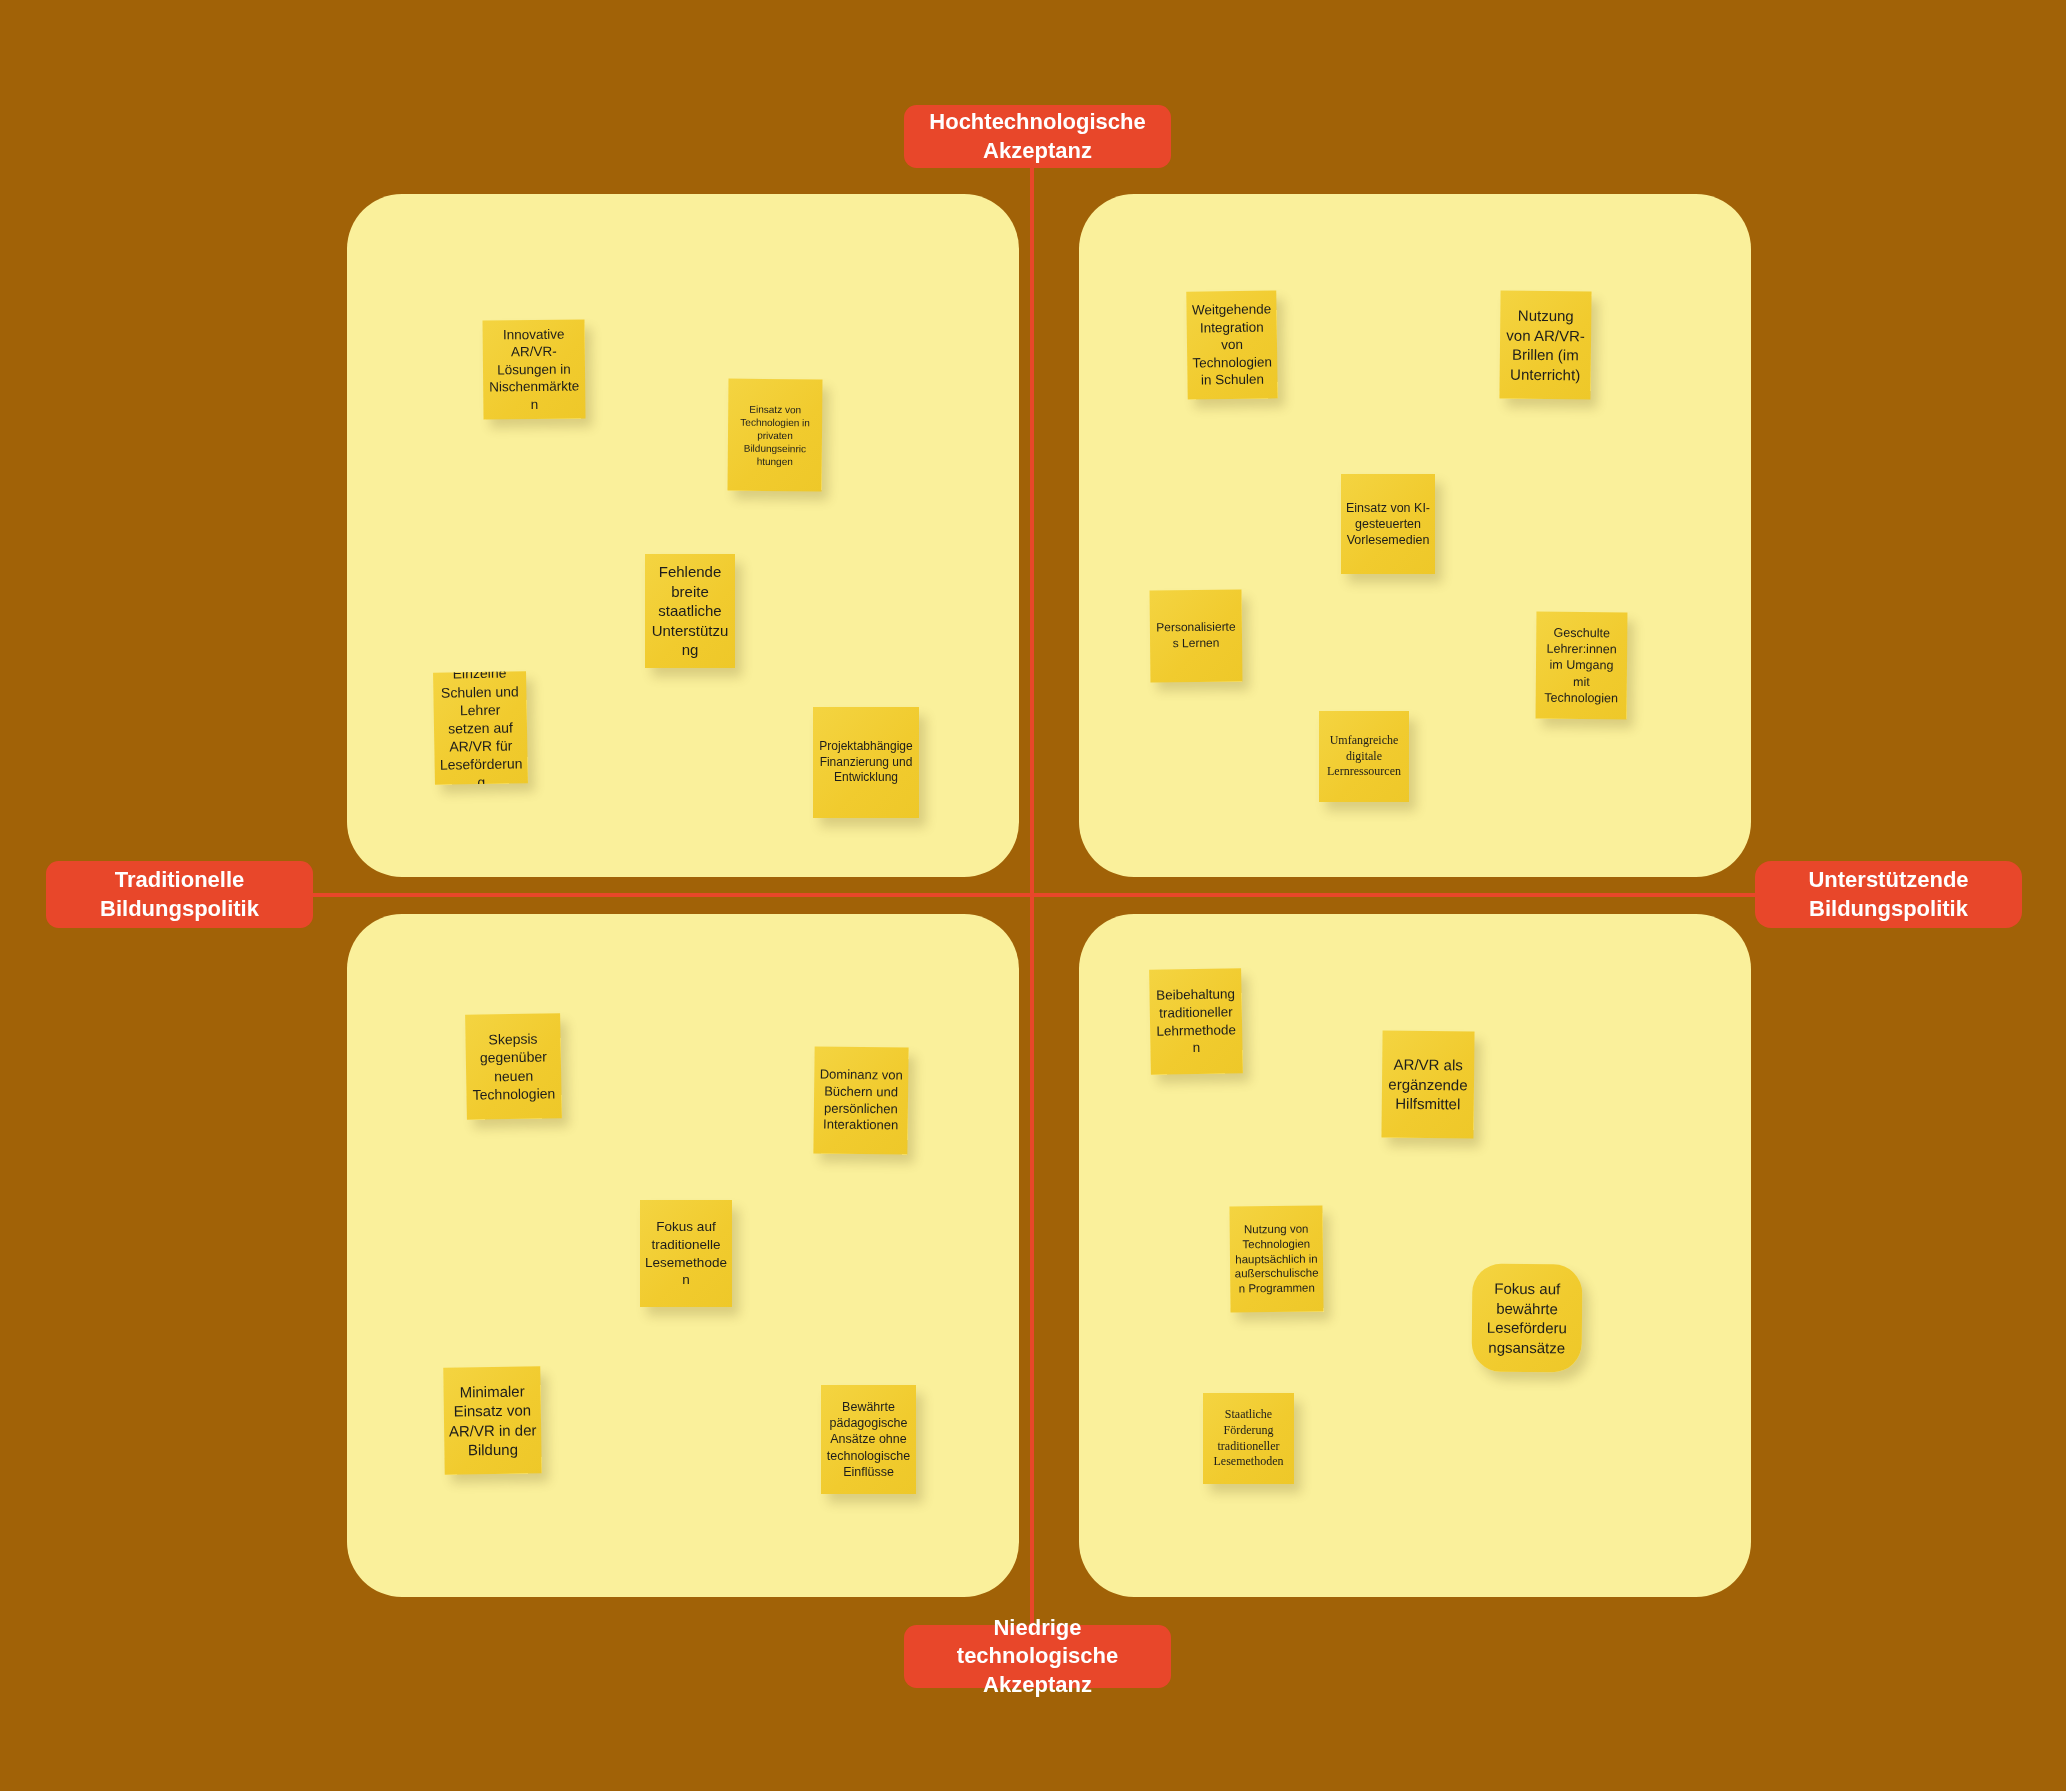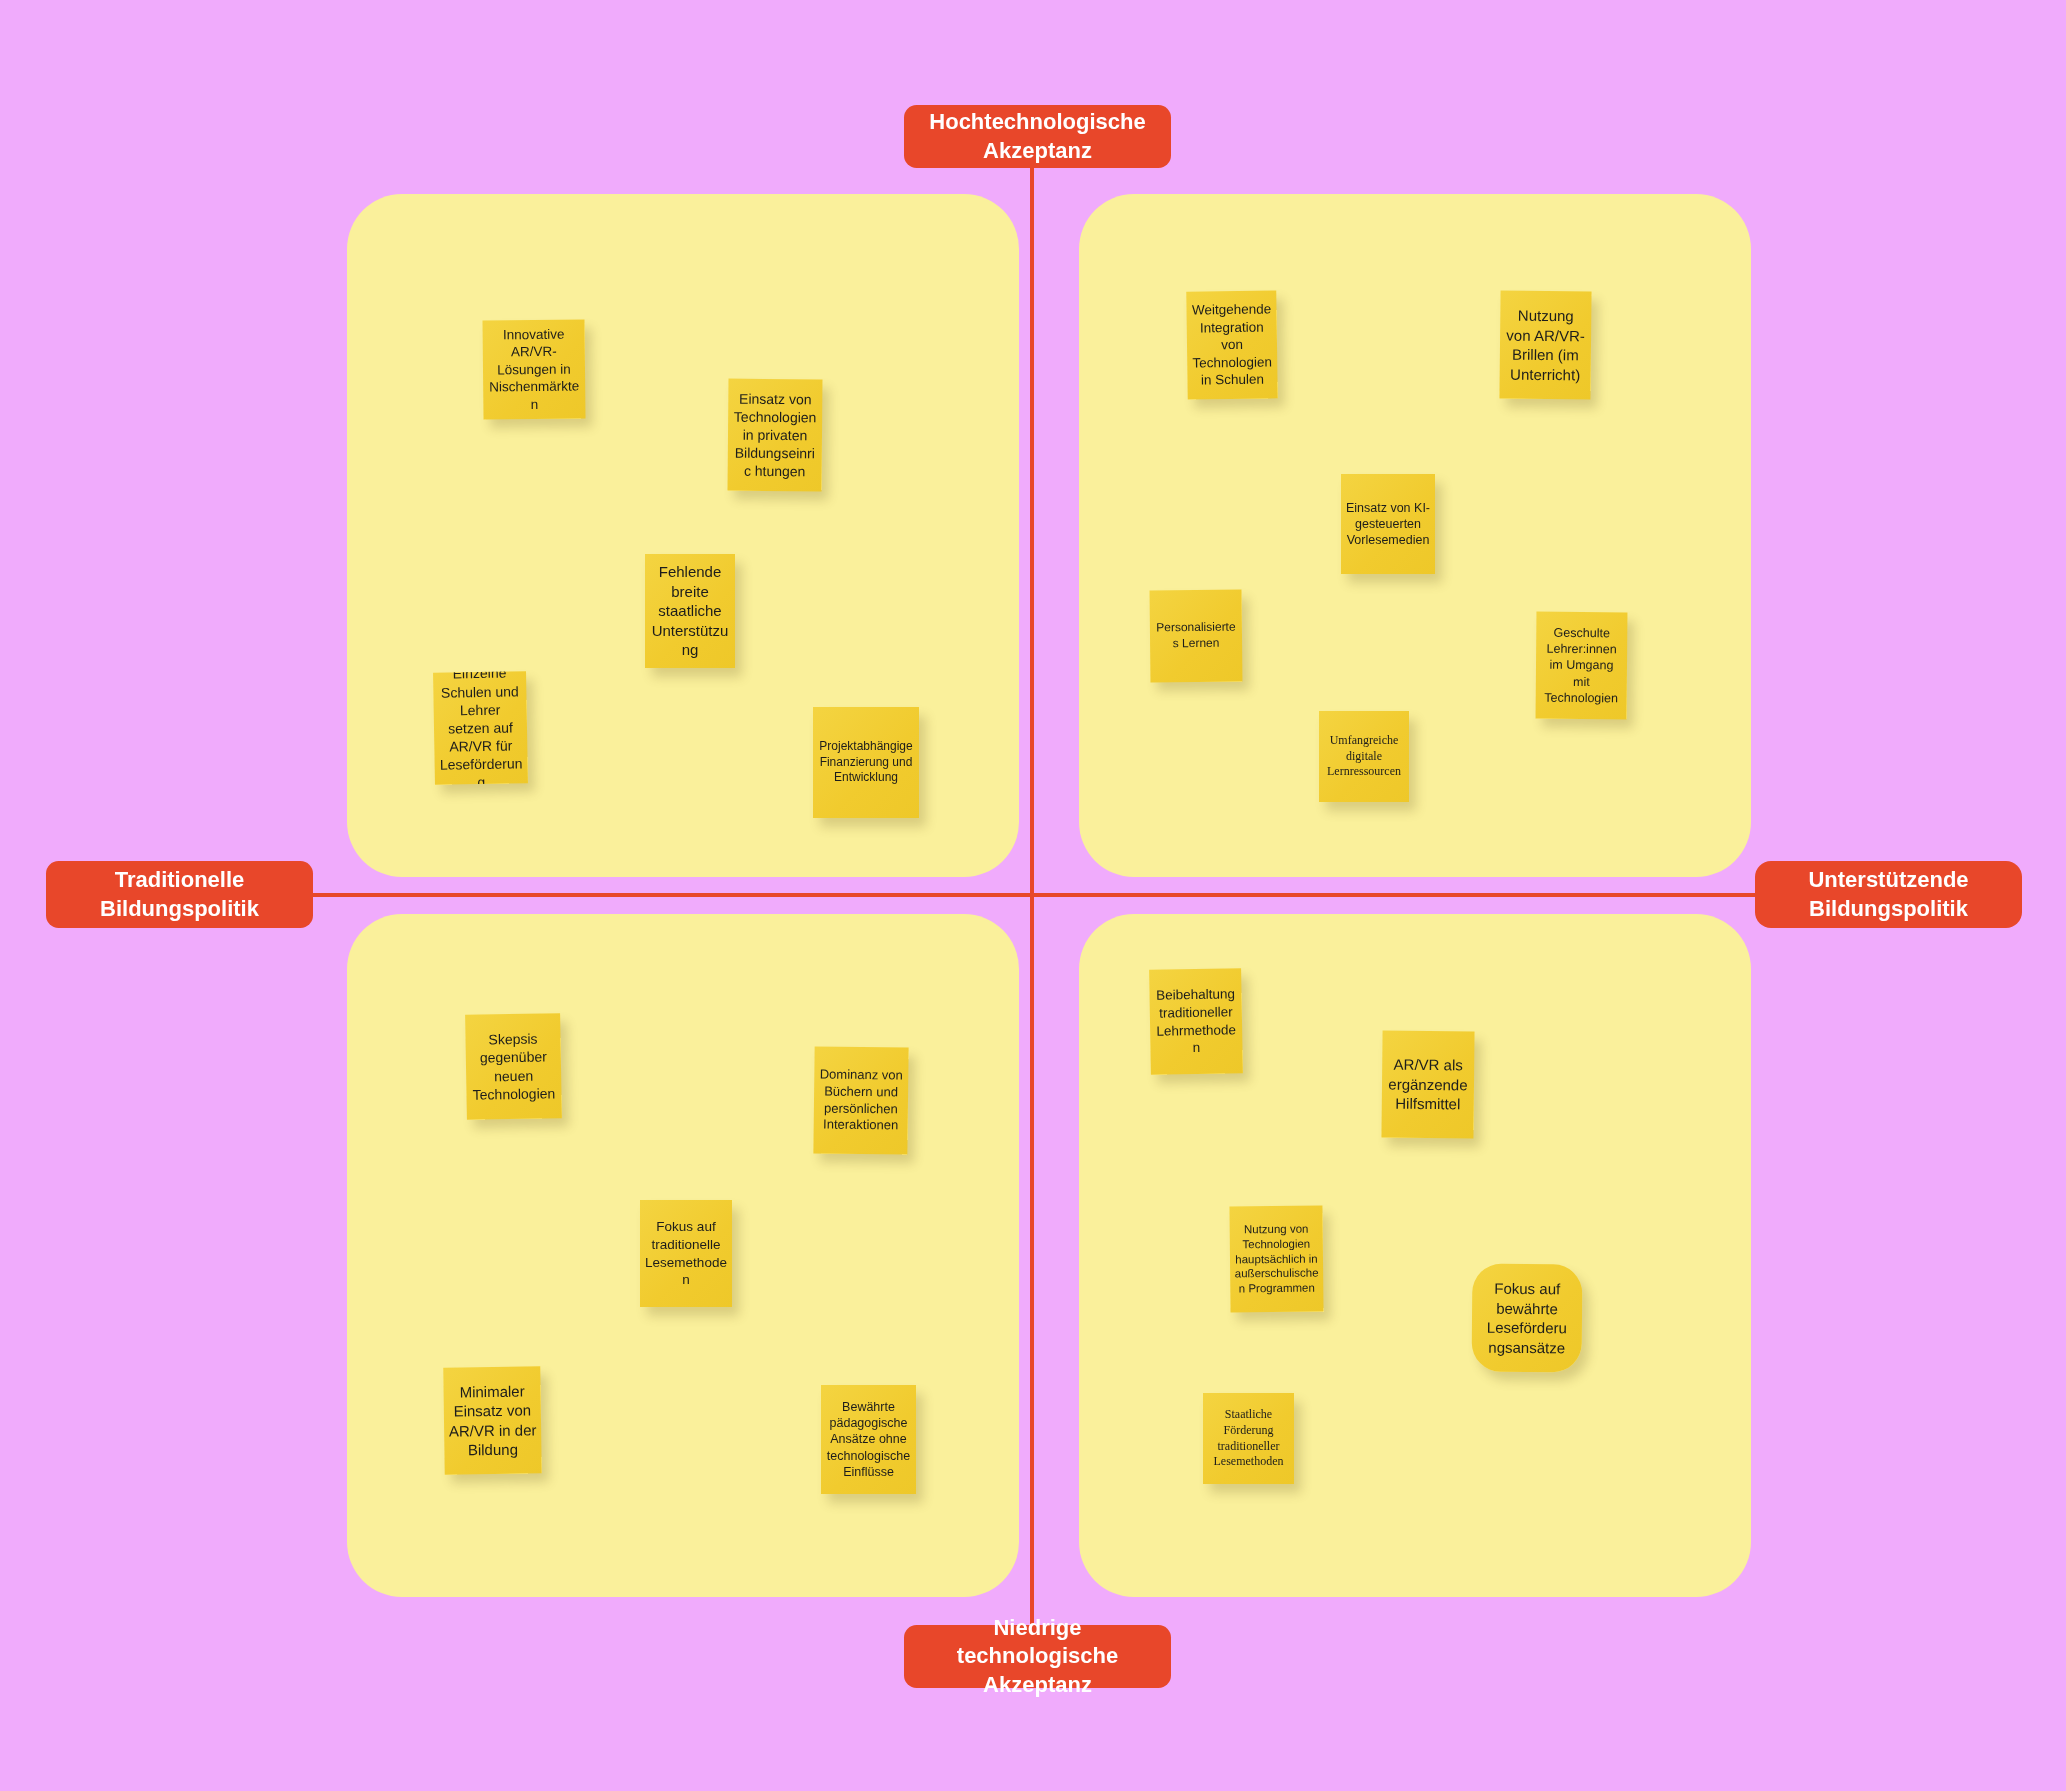--- a/index.html
+++ b/index.html
@@ -8,21 +8,21 @@
     padding: 0;
     background: #faf5f1;
   }
   body {
     font-family: "Liberation Sans", sans-serif;
   }
   #board {
     position: relative;
     width: 2066px;
     height: 1791px;
-    background: #f0abfc;
+    background: #a16207;
     overflow: hidden;
   }
 
   
   .quadrant {
     position: absolute;
     background: #faf09b;
     border-radius: 55px;
   }
   #quad-tl { left: 347px;  top: 194px;  width: 672px; height: 683px; }
@@ -109,21 +109,21 @@
 Akzeptanz</div>
   <div class="axis-label" id="label-left">Traditionelle
 Bildungspolitik</div>
   <div class="axis-label" id="label-right">Unterstützende
 Bildungspolitik</div>
 
   <div class="note" style="left:483px; top:320px; width:102px; height:99px; font-size:13.5px; transform:rotate(-0.6deg);">
     <span>Innovative AR/VR-Lösungen in Nischenmärkten</span>
   </div>
 
-  <div class="note" style="left:728px; top:379px; width:94px; height:112px; font-size:14px; transform:rotate(0.5deg);">
+  <div class="note" style="left:728px; top:379px; width:94px; height:112px; font-size:10px; transform:rotate(0.5deg);">
     <span>Einsatz von Technologien in privaten Bildungseinric htungen</span>
   </div>
 
   <div class="note" style="left:645px; top:554px; width:90px; height:114px; font-size:15px;">
     <span>Fehlende breite staatliche Unterstützung</span>
   </div>
 
   <div class="note" style="left:434px; top:672px; width:93px; height:112px; font-size:14px; transform:rotate(-1deg);">
     <span>Einzelne Schulen und Lehrer setzen auf AR/VR für Leseförderung</span>
   </div>

